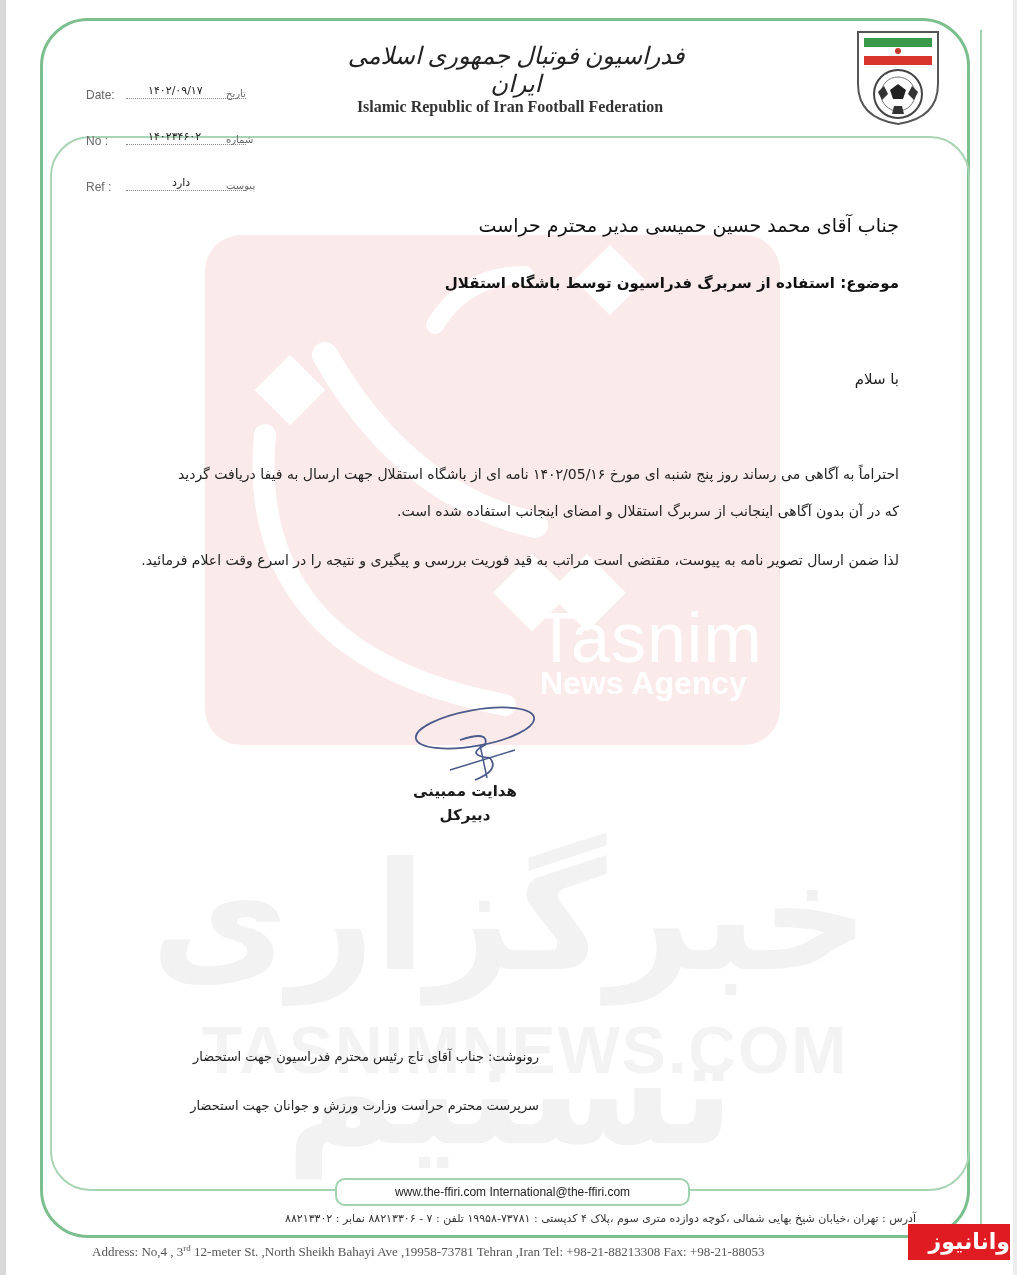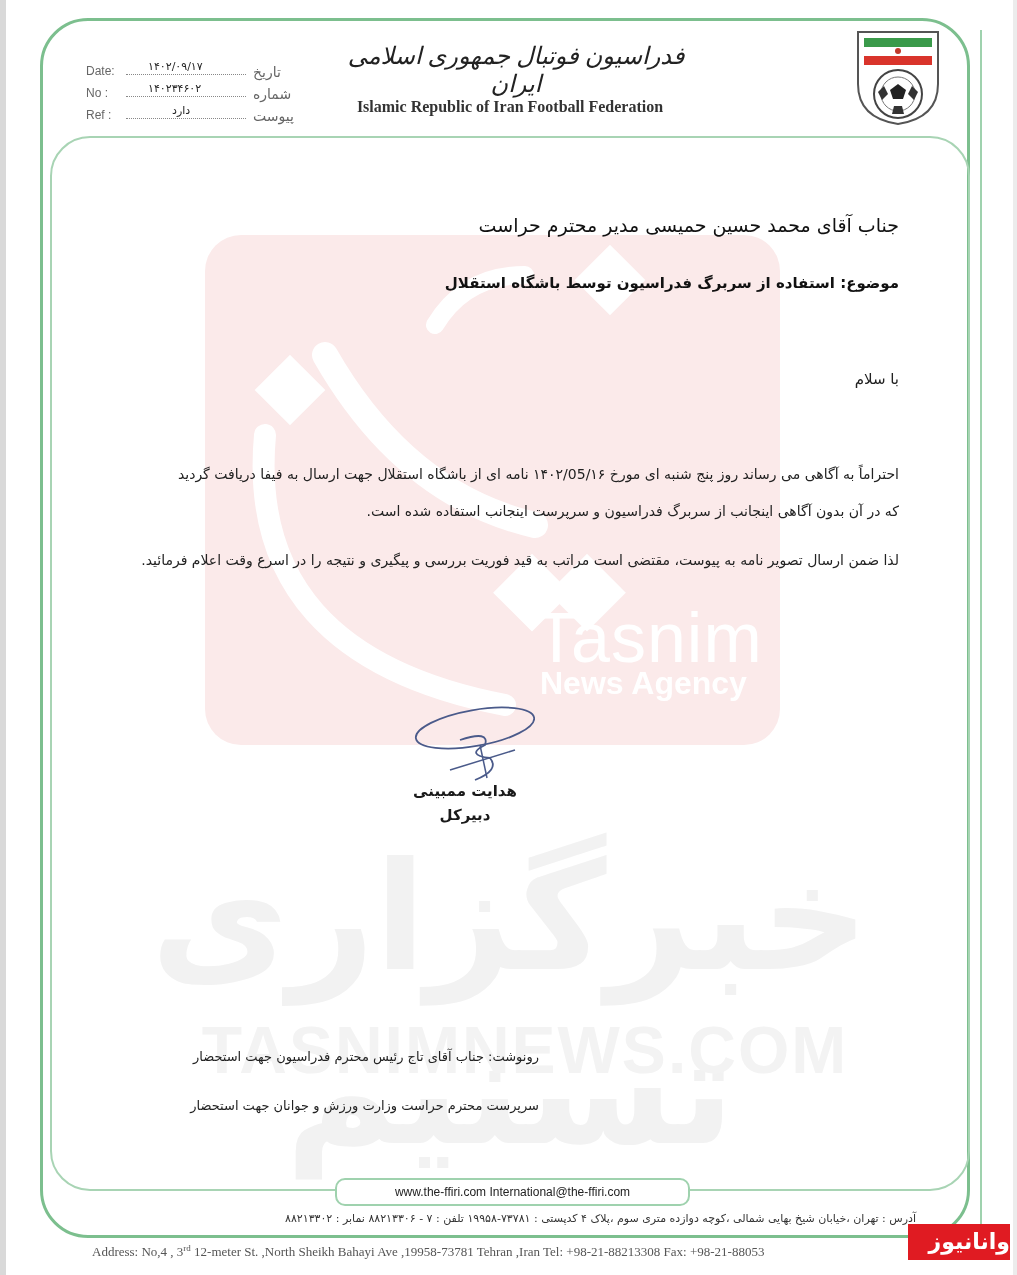--- a/index.html
+++ b/index.html
@@ -19,25 +19,25 @@
   }
   
   .inner-frame {
     position: absolute; left: 50px; top: 136px; width: 920px; height: 1055px;
     border: 2px solid #a8d4b4; border-radius: 40px; box-sizing: border-box;
   }
   .right-stripe { position: absolute; left: 980px; top: 30px; width: 2px; height: 1195px; background: #9fd2ae; }
 
   
   .meta-block { position: absolute; left: 86px; top: 60px; width: 180px; font-size: 12px; color: #555; }
-  .meta-row { position: relative; height: 22px; }
+  .meta-row { position: relative; height: 22px; margin-top: 24px; }
   .meta-label { position: absolute; left: 0; top: 4px; font-family: "Liberation Sans", sans-serif; font-size: 12px; color: #666; }
   .meta-line { position: absolute; left: 40px; width: 120px; top: 14px; border-bottom: 1px dotted #888; }
   .meta-value { position: absolute; left: 62px; top: 0; font-size: 11px; color: #222; direction: rtl; }
-  .meta-fa { position: absolute; left: 167px; top: 4px; font-size: 14px; color: #666; direction: rtl; }
+  .meta-fa { position: absolute; left: 140px; top: 4px; font-size: 10px; color: #666; direction: rtl; }
 
   .fed-title-fa {
     position: absolute; left: 336px; top: 42px; width: 360px; text-align: center;
     font-family: Liberation Serif, serif; font-size: 24px; font-style: italic; color: #222; direction: rtl;
   }
   .fed-title-en {
     position: absolute; left: 300px; top: 98px; width: 420px; text-align: center;
     font-family: "Liberation Serif", serif; font-weight: bold; font-size: 16px; color: #333;
   }
 
@@ -159,21 +159,21 @@
   <polygon points="44,56 52,62 49,71 39,71 36,62" fill="#222"></polygon>
   <polygon points="30,58 34,66 28,72 24,64" fill="#333"></polygon>
   <polygon points="58,58 64,64 60,72 54,66" fill="#333"></polygon>
   <polygon points="40,78 48,78 50,86 38,86" fill="#333"></polygon>
 </svg>
 
 <div class="rtl recipient">جناب آقای محمد حسین حمیسی مدیر محترم حراست</div>
 <div class="rtl subject">موضوع: استفاده از سربرگ فدراسیون توسط باشگاه استقلال</div>
 <div class="rtl greeting">با سلام</div>
 <div class="rtl para p1">احتراماً به آگاهی می رساند روز پنج شنبه ای مورخ ۱۴۰۲/05/۱۶ نامه ای از باشگاه استقلال جهت ارسال به فیفا دریافت گردید</div>
-<div class="rtl para p2">که در آن بدون آگاهی اینجانب از سربرگ فدراسیون و سرپرست اینجانب استفاده شده است.</div>
+<div class="rtl para p2">که در آن بدون آگاهی اینجانب از سربرگ استقلال و امضای اینجانب استفاده شده است.</div>
 <div class="rtl para p3">لذا ضمن ارسال تصویر نامه به پیوست، مقتضی است مراتب به قید فوریت بررسی و پیگیری و نتیجه را در اسرع وقت اعلام فرمائید.</div>
 
 <svg class="sig-svg" viewBox="0 0 130 90">
   <ellipse cx="70" cy="28" rx="60" ry="18" fill="none" stroke="#4a5a8a" stroke-width="1.8" transform="rotate(-10 70 28)"></ellipse>
   <path d="M55 40 Q 85 30 80 45 Q 60 55 85 58 Q 95 70 70 80" fill="none" stroke="#4a5a8a" stroke-width="1.8"></path>
   <path d="M45 70 L110 50" stroke="#4a5a8a" stroke-width="1.5"></path>
   <path d="M75 45 L82 78" stroke="#4a5a8a" stroke-width="1.5"></path>
 </svg>
 <div class="sig-name">هدایت ممبینی</div>
 <div class="sig-title">دبیرکل</div>

